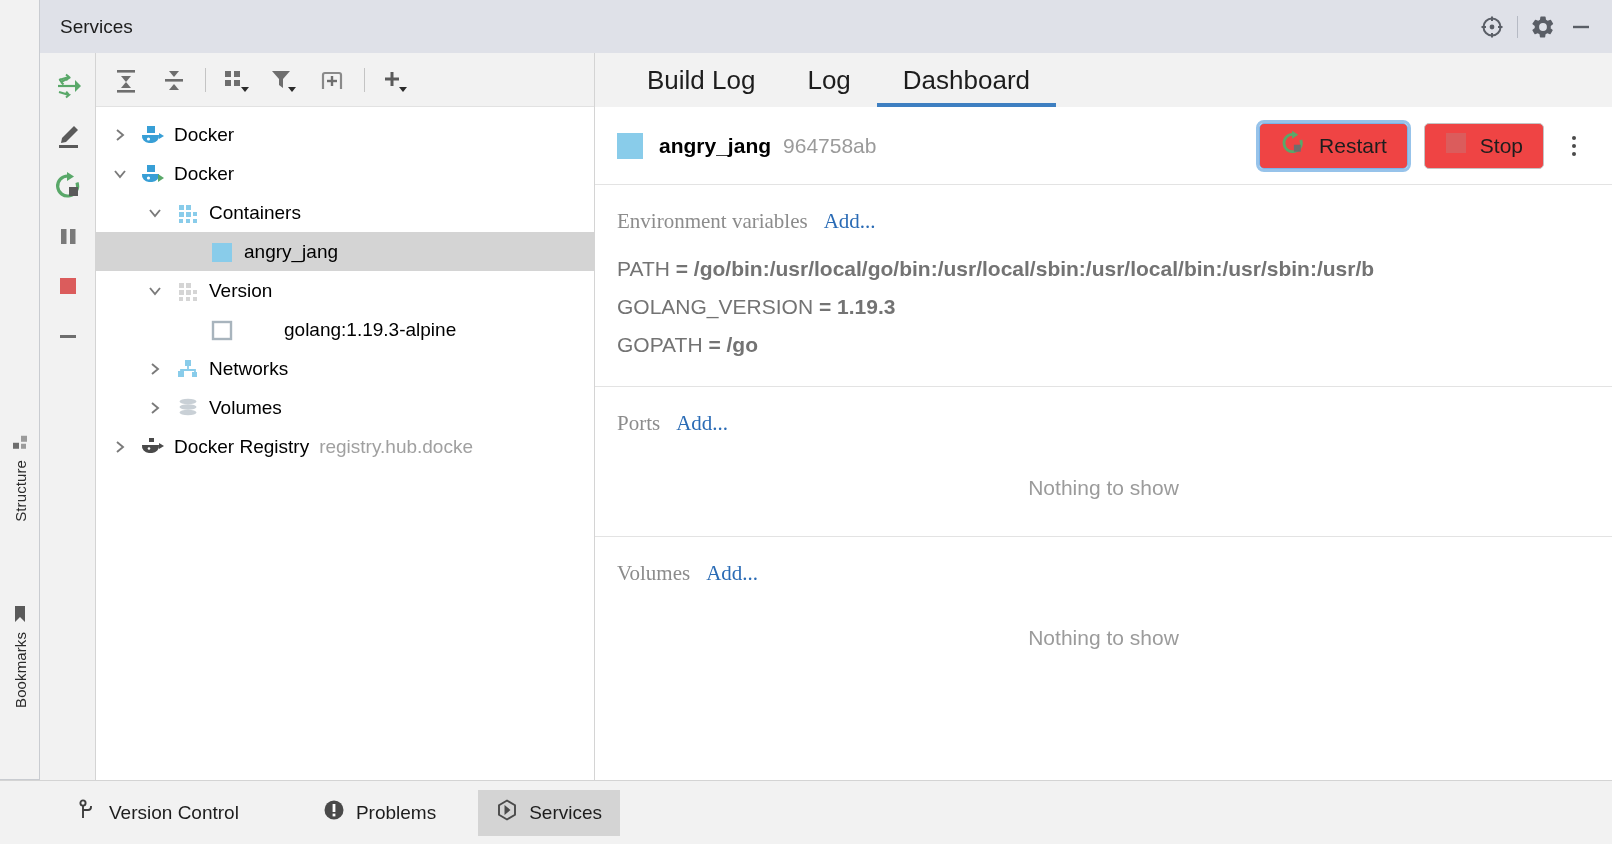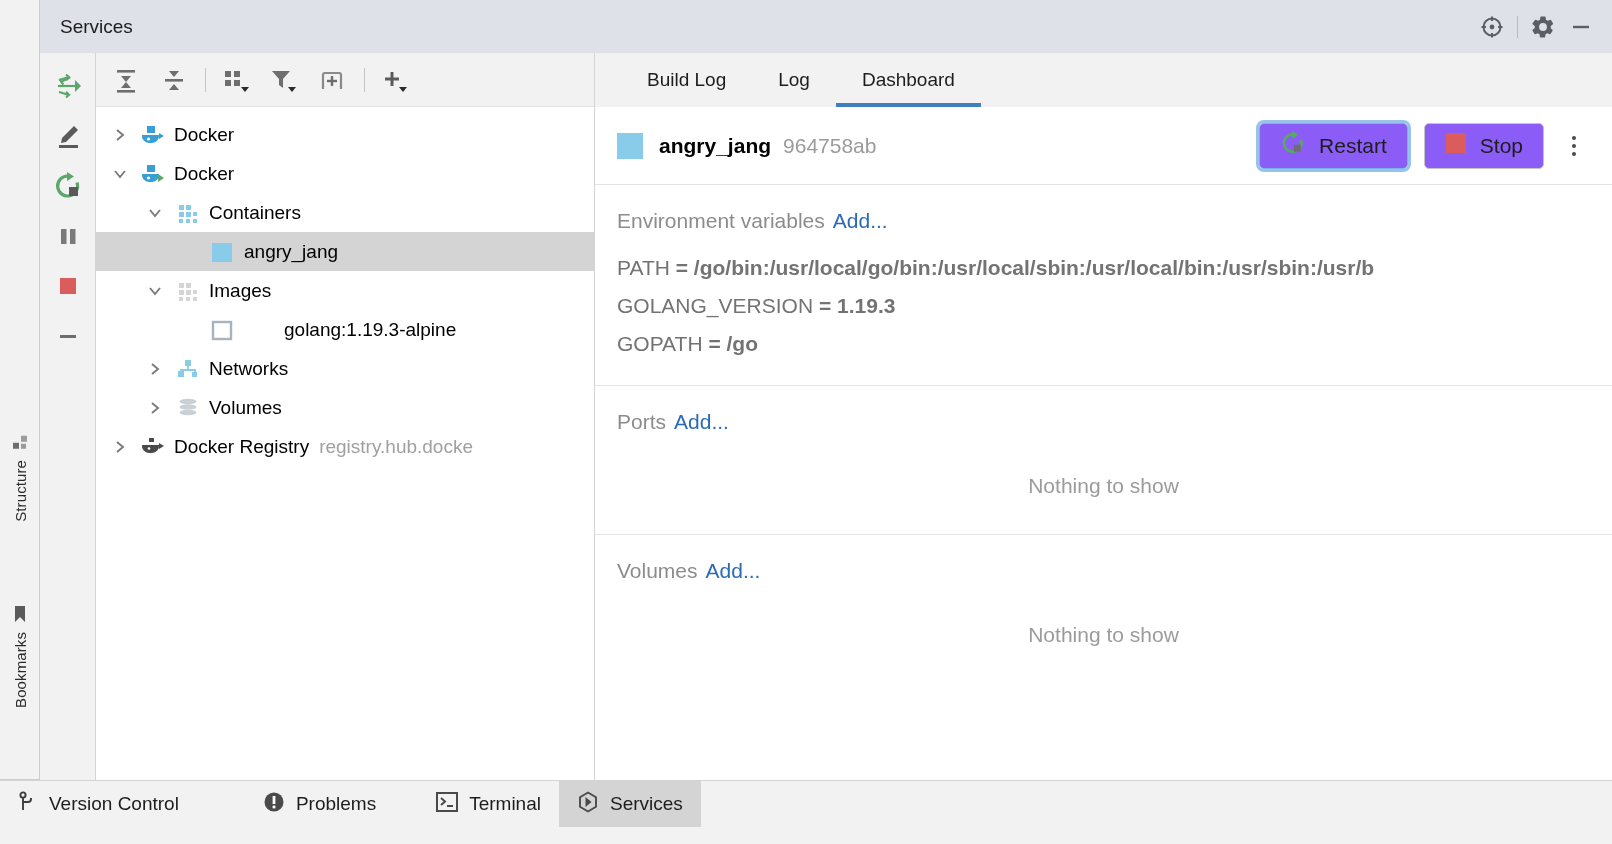--- a/index.html
+++ b/index.html
@@ -66,63 +66,63 @@
   .tw { width:36px; display:flex; align-items:center; justify-content:center; flex:0 0 36px; }
   .tico { width:30px; display:flex; align-items:center; justify-content:center; flex:0 0 30px; margin-right:6px; }
   .tlabel { }
   .tsub { color:#a0a0a0; margin-left:10px; }
 
   
   .detail { flex:1; background:#ffffff; display:flex; flex-direction:column; min-width:0; }
   .tabs { height:54px; background:#f2f2f2; display:flex; align-items:flex-end; padding-left:26px; flex:0 0 54px; }
   .tab {
     height:54px; display:flex; align-items:center; padding:0 26px;
-    font-size:19px; color:#1d1d1d; cursor:pointer; position:relative;
+    font-size:26px; color:#1d1d1d; cursor:pointer; position:relative;
   }
   .tab.active::after {
     content:""; position:absolute; left:0; right:0; bottom:0; height:4px; background:#3e7fc1;
   }
 
   .ctr-head {
     height:78px; display:flex; align-items:center; padding:0 18px 0 22px;
     border-bottom:1px solid #e3e3e3; flex:0 0 78px;
   }
   .ctr-swatch { width:26px; height:26px; background:#89ccea; flex:0 0 26px; }
   .ctr-name { font-size:21px; font-weight:bold; color:#000; margin-left:16px; }
   .ctr-hash { font-size:21px; color:#9b9b9b; margin-left:12px; }
   .spacer { flex:1; }
   .btn {
-    height:46px; border:1px solid #c4c4c4; border-radius:5px; background:#8b5cf6;
+    height:46px; border:1px solid #c4c4c4; border-radius:5px; background:#ef4444;
     display:flex; align-items:center; padding:0 20px; font-size:21px; color:#1d1d1d;
     cursor:pointer; gap:13px; white-space:nowrap;
   }
   .btn.focused {
     border:1px solid #7ab3e8; outline:3px solid #97c3ea; outline-offset:0px;
     margin:0 4px;
   }
   .more-btn { width:40px; height:46px; display:flex; flex-direction:column;
     align-items:center; justify-content:center; gap:4px; cursor:pointer; margin-left:10px; }
   .dot3 { width:4px; height:4px; background:#4a4a4a; border-radius:50%; }
 
   .sec { border-bottom:1px solid #e3e3e3; }
-  .sec-head { display:flex; align-items:flex-end; padding:24px 0 6px 22px; gap:8px; }
+  .sec-head { display:flex; align-items:flex-end; padding:24px 0 6px 22px; gap:16px;font-family:Liberation Serif, serif; }
   .sec-title { font-size:21px; color:#8c8c8c; }
   .sec-add { font-size:21px; color:#2a6bb5; cursor:pointer; }
   .env-list { padding:10px 0 22px 22px; }
   .env-row { font-size:21px; color:#737373; line-height:38px; white-space:nowrap; }
   .env-key { font-weight:normal; }
   .env-val { font-weight:bold; }
   .nothing { text-align:center; font-size:21px; color:#9b9b9b; padding:34px 0 36px; }
   .sec-pad { padding-bottom:6px; }
 
   
   .statusbar {
     position:absolute; left:0; bottom:0; width:1612px; height:64px;
     background:#f2f2f2; border-top:1px solid #d4d4d4;
-    display:flex; align-items:flex-start; 
+    display:flex; align-items:center; padding-left:60px;
   }
   .sbitem {
     height:46px; display:flex; align-items:center; gap:11px; padding:0 18px;
     font-size:19px; color:#1d1d1d; cursor:pointer; white-space:nowrap;
   }
   .sbitem.active { background:#d4d4d4; }
   .sbgap { width:24px; }
   .corner-left { position:absolute; left:0; bottom:64px; width:40px; height:1px; background:#c9ccd1; }
 </style>
 </head>
@@ -349,21 +349,21 @@
                 <rect x="3" y="3" width="5" height="5" fill="#d5d5d5"></rect>
                 <rect x="10" y="3" width="5" height="5" fill="#d5d5d5"></rect>
                 <rect x="3" y="10" width="5" height="5" fill="#d5d5d5"></rect>
                 <rect x="10" y="10" width="5" height="5" fill="#d5d5d5"></rect>
                 <rect x="17" y="10" width="4" height="4" fill="#d5d5d5"></rect>
                 <rect x="3" y="17" width="4" height="4" fill="#d5d5d5"></rect>
                 <rect x="10" y="17" width="4" height="4" fill="#d5d5d5"></rect>
                 <rect x="17" y="17" width="4" height="4" fill="#d5d5d5"></rect>
               </svg>
             </span>
-            <span class="tlabel">Images</span>
+            <span class="tlabel">Version</span>
           </div>
 
           <div class="trow" style="padding-left:112px;gap:40px;">
             <span class="tico">
               <svg width="24" height="24" viewBox="0 0 24 24">
                 <rect x="2" y="4" width="18" height="17" fill="none" stroke="#a8b4bd" stroke-width="2.4"></rect>
               </svg>
             </span>
             <span class="tlabel">golang:1.19.3-alpine</span>
           </div>
@@ -524,30 +524,20 @@
       <span>
         <svg width="22" height="22" viewBox="0 0 22 22">
           <circle cx="11" cy="11" r="9.5" fill="#4a4a4a"></circle>
           <rect x="9.6" y="5" width="2.8" height="8" fill="#fff"></rect>
           <rect x="9.6" y="14.6" width="2.8" height="2.8" fill="#fff"></rect>
         </svg>
       </span>
       <span>Problems</span>
     </div>
     <div class="sbgap"></div>
-    <div class="sbitem">
-      <span>
-        <svg width="22" height="20" viewBox="0 0 22 20">
-          <rect x="1" y="1" width="20" height="18" fill="none" stroke="#4a4a4a" stroke-width="2"></rect>
-          <path d="M5 6 l4 3.5 l-4 3.5" fill="none" stroke="#4a4a4a" stroke-width="2"></path>
-          <rect x="11" y="13" width="6" height="2" fill="#4a4a4a"></rect>
-        </svg>
-      </span>
-      <span>Terminal</span>
-    </div>
     <div class="sbitem active">
       <span>
         <svg width="22" height="22" viewBox="0 0 22 22">
           <path d="M11 1.5 l8 4.8 v9.4 l-8 4.8 l-8 -4.8 v-9.4 z" fill="none" stroke="#4a4a4a" stroke-width="1.9"></path>
           <path d="M8.5 6 l6 5 l-6 5 z" fill="#4a4a4a"></path>
         </svg>
       </span>
       <span>Services</span>
     </div>
   </div>

